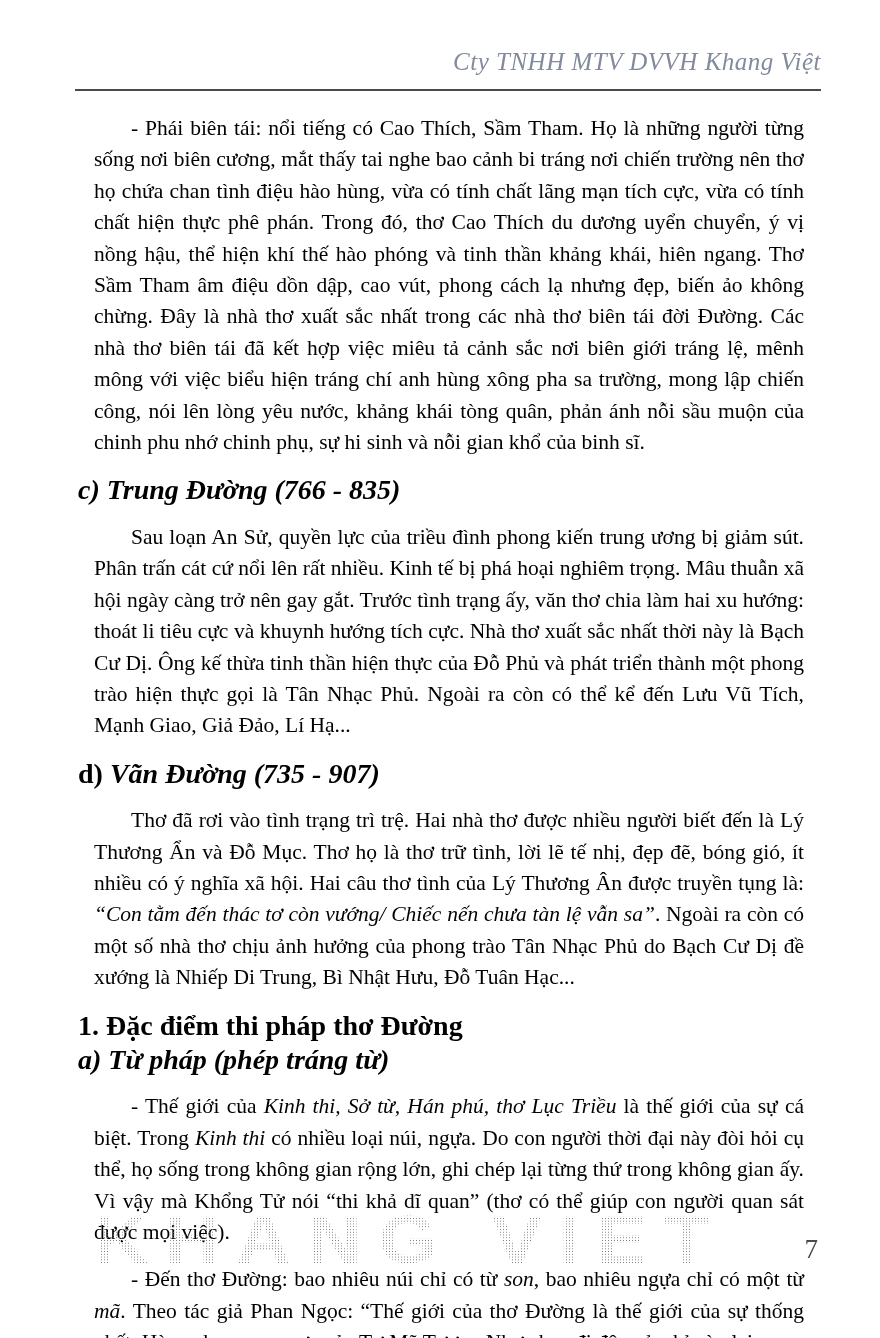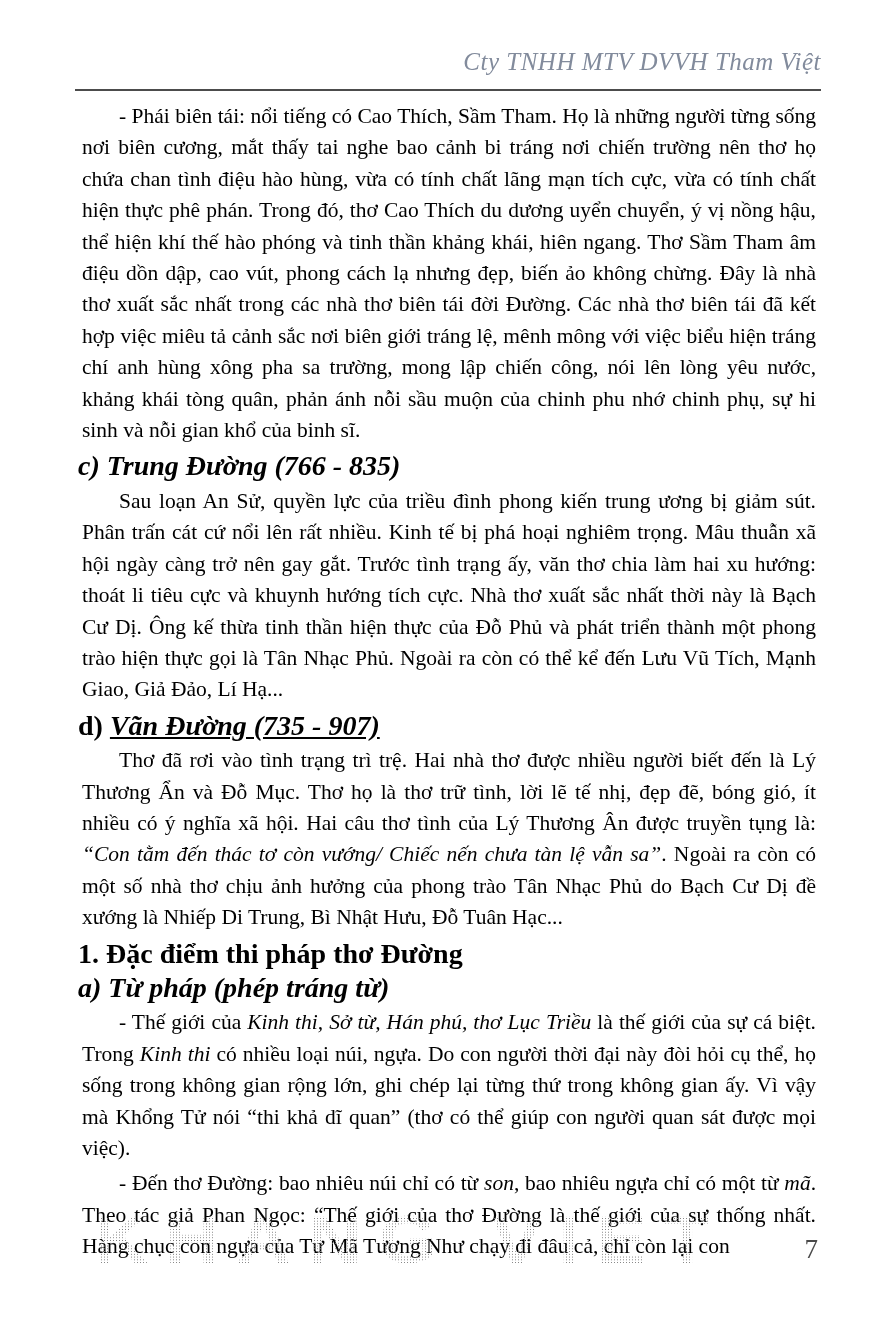--- a/index.html
+++ b/index.html
@@ -19,24 +19,24 @@
   }
   .header-rule{
     position:absolute;top:89px;left:75px;width:746px;height:2px;
     background:var(--rule,#4c4c4c);
   }
 
   .content{
     position:absolute;top:97px;left:78px;width:742px;
     font-size:21.5px;line-height:31.4px;text-align:justify;
   }
-  .content p{margin:4px;text-indent:37px;}
+  .content p{margin:16px;text-indent:37px;}
   .heading{font-weight:bold;margin:3px 0 1px;text-indent:0;font-size:28px;}
   .heading.italic{font-style:italic;}
-  .heading .it{font-style:italic;text-decoration:underline;}
+  .heading .it{font-style:italic;}
   .it{font-style:italic;}
 
   .watermark{
     position:absolute;top:1206px;left:94px;
     font-family:"Liberation Sans","DejaVu Sans",sans-serif;
     font-weight:bold;font-size:75px;line-height:72px;
     letter-spacing:17px;white-space:nowrap;
     color:transparent;
     background-image:radial-gradient(circle, var(--watermark-dot,#7d7d7d) 34%, rgba(255,255,255,0) 36%);
     background-size:3px 3px;
@@ -47,21 +47,21 @@
   .page-number{
     position:absolute;top:1234px;right:62px;
     font-size:27px;color:var(--page-number,#4a4a4a);
   }
 </style>
 </head>
 <body>
 
 <div class="page">
 
-  <div class="header">Cty TNHH MTV DVVH Tham Việt</div>
+  <div class="header">Cty TNHH MTV DVVH Khang Việt</div>
   <div class="header-rule"></div>
 
   <div class="content">
 
     <p><span>- Phái biên tái: nổi tiếng có Cao Thích, Sầm Tham. Họ là những người từng sống nơi biên cương, mắt thấy tai nghe bao cảnh bi tráng nơi chiến trường nên thơ họ chứa chan tình điệu hào hùng, vừa có tính chất lãng mạn tích cực, vừa có tính chất hiện thực phê phán. Trong đó, thơ Cao Thích du dương uyển chuyển, ý vị nồng hậu, thể hiện khí thế hào phóng và tinh thần khảng khái, hiên ngang. Thơ Sầm Tham âm điệu dồn dập, cao vút, phong cách lạ nhưng đẹp, biến ảo không chừng. Đây là nhà thơ xuất sắc nhất trong các nhà thơ biên tái đời Đường. Các nhà thơ biên tái đã kết hợp việc miêu tả cảnh sắc nơi biên giới tráng lệ, mênh mông với việc biểu hiện tráng chí anh hùng xông pha sa trường, mong lập chiến công, nói lên lòng yêu nước, khảng khái tòng quân, phản ánh nỗi sầu muộn của chinh phu nhớ chinh phụ, sự hi sinh và nỗi gian khổ của binh sĩ.</span></p>
 
     <div class="heading italic">c) Trung Đường (766 - 835)</div>
 
     <p><span>Sau loạn An Sử, quyền lực của triều đình phong kiến trung ương bị giảm sút. Phân trấn cát cứ nổi lên rất nhiều. Kinh tế bị phá hoại nghiêm trọng. Mâu thuẫn xã hội ngày càng trở nên gay gắt. Trước tình trạng ấy, văn thơ chia làm hai xu hướng: thoát li tiêu cực và khuynh hướng tích cực. Nhà thơ xuất sắc nhất thời này là Bạch Cư Dị. Ông kế thừa tinh thần hiện thực của Đỗ Phủ và phát triển thành một phong trào hiện thực gọi là Tân Nhạc Phủ. Ngoài ra còn có thể kể đến Lưu Vũ Tích, Mạnh Giao, Giả Đảo, Lí Hạ...</span></p>
 

